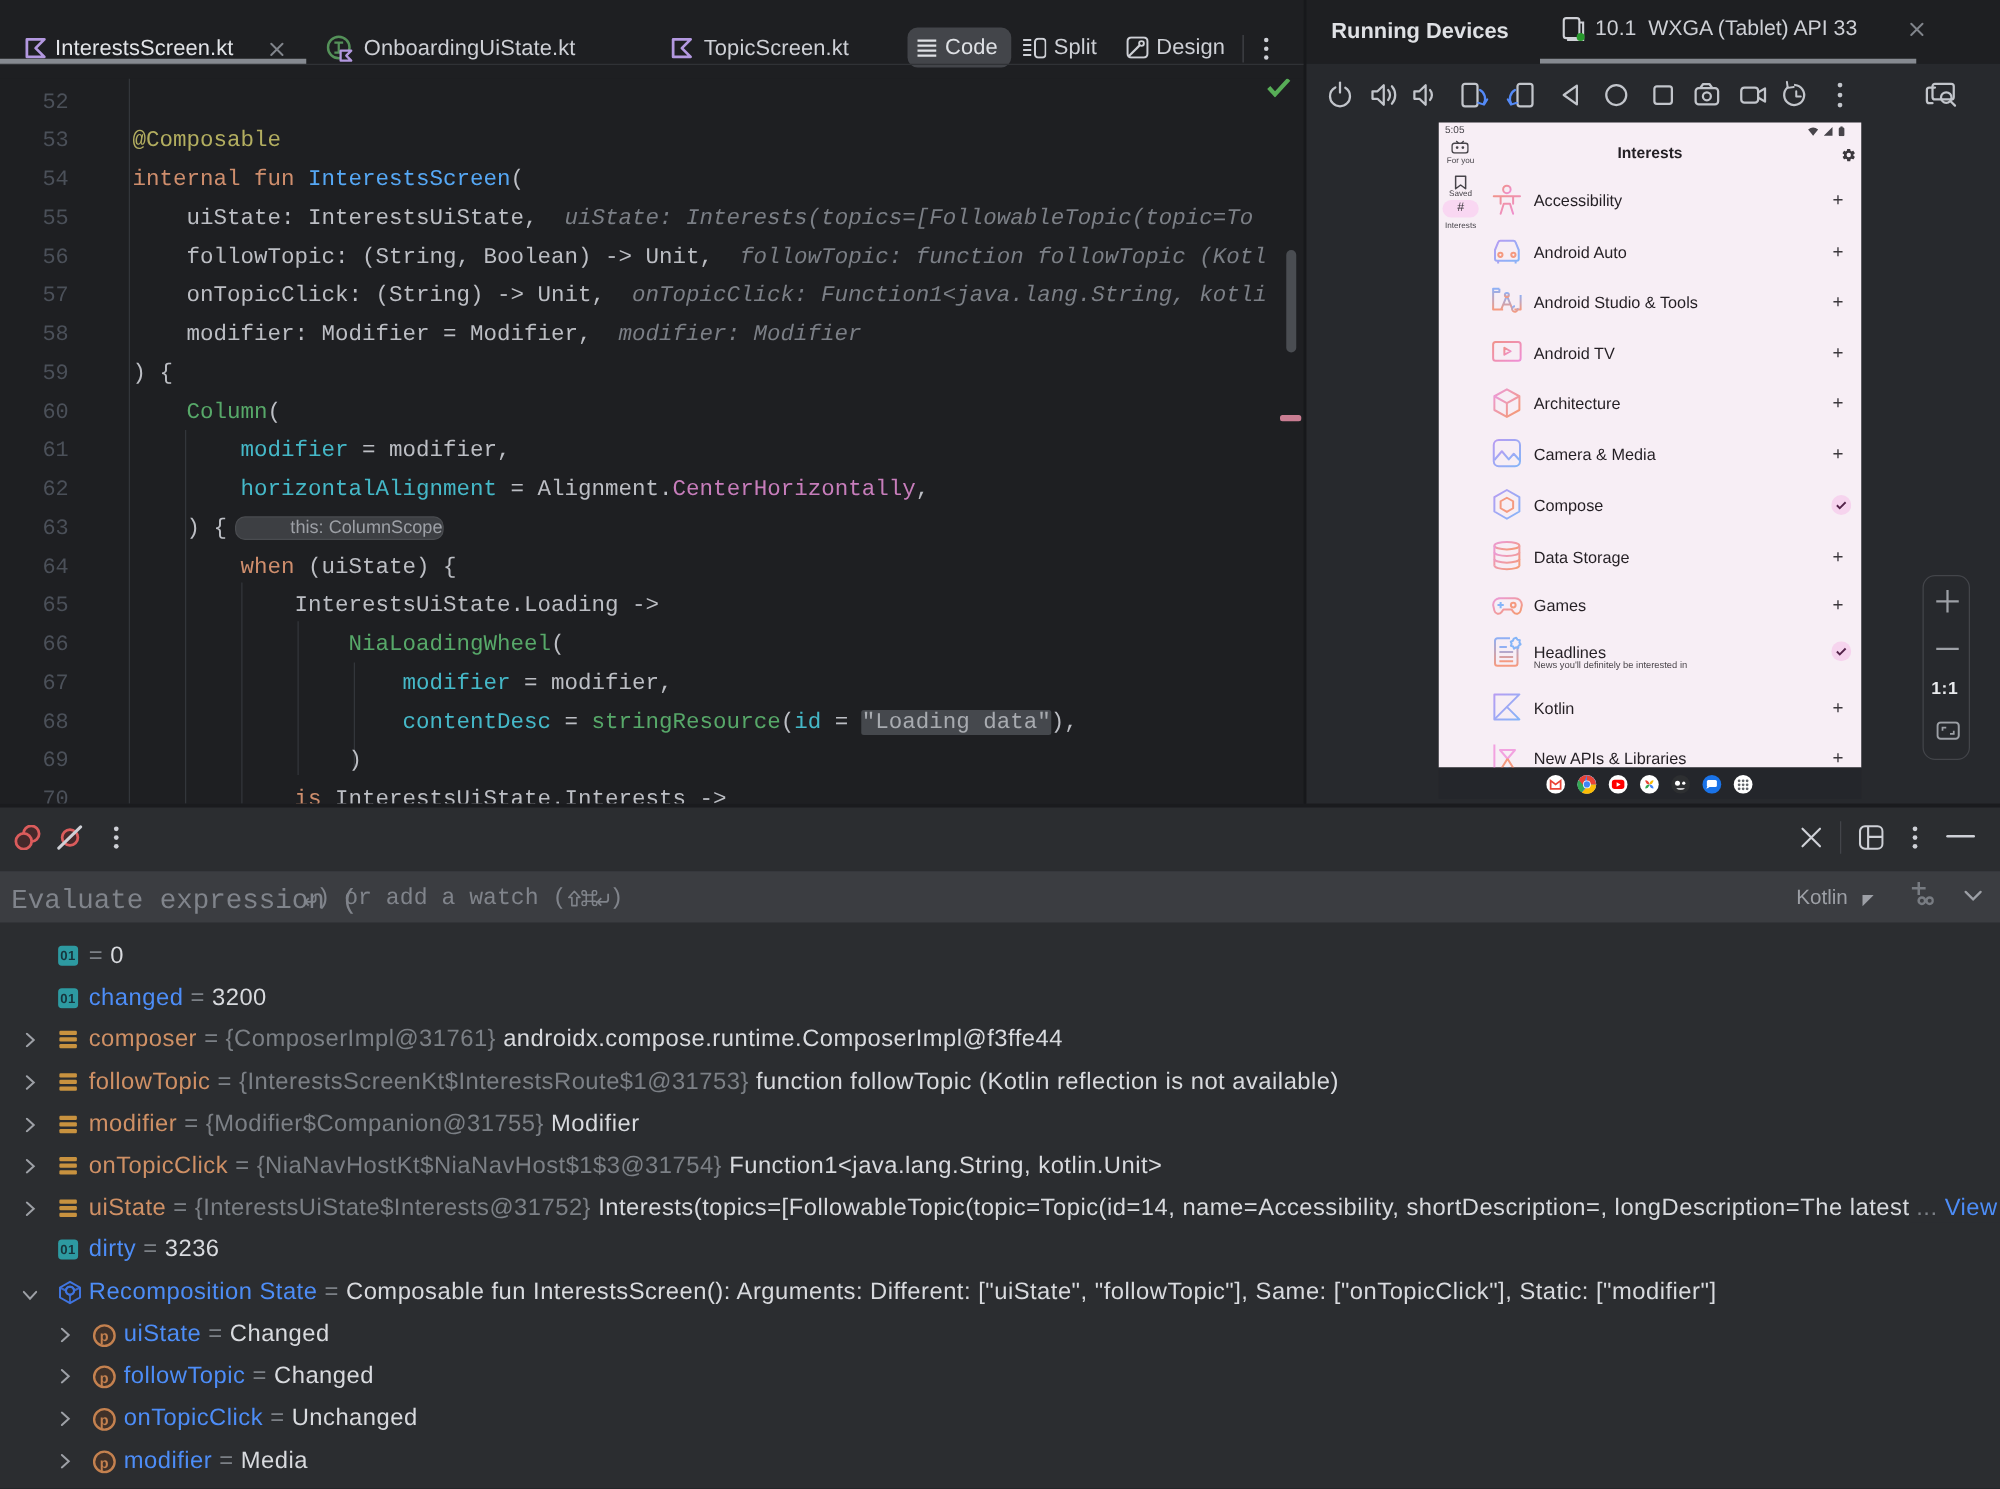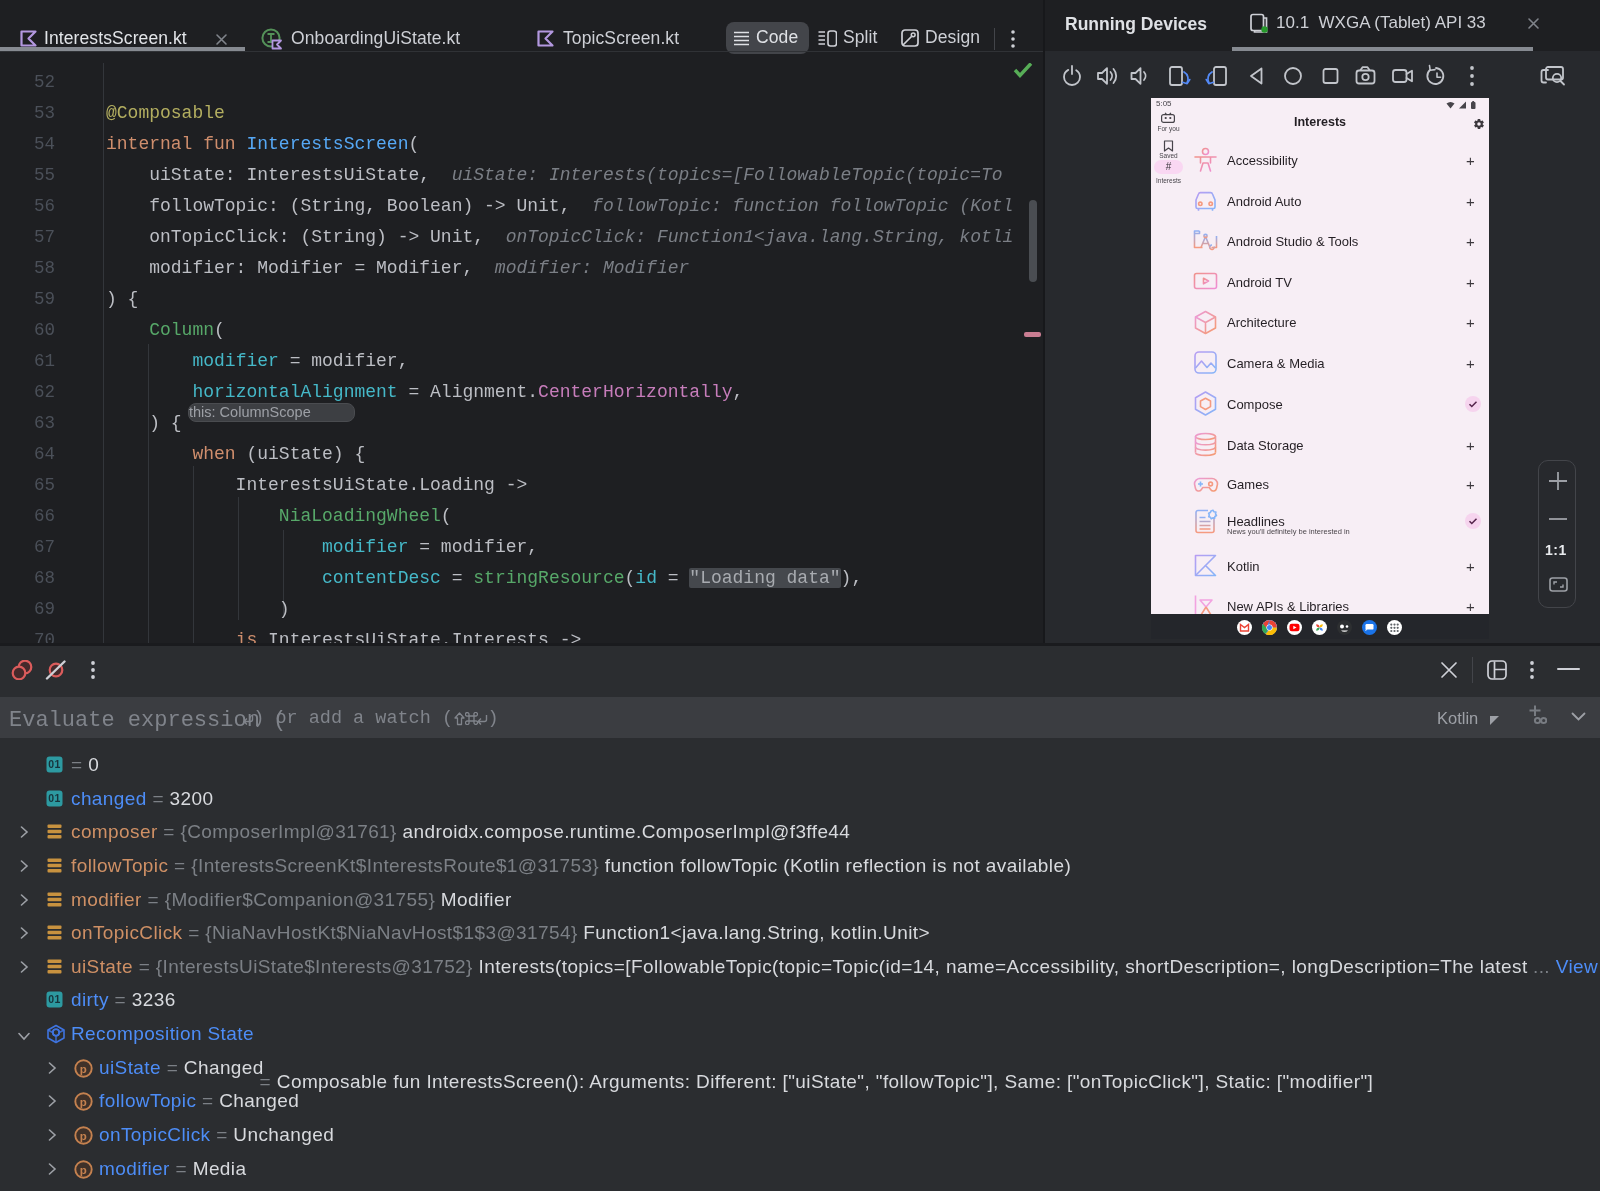--- a/index.html
+++ b/index.html
@@ -107,21 +107,21 @@
   <div class="guide abs" style="left:283px;top:483px;height:85px;"></div>
 
   <div class="abs" style="left:1029px;top:153px;width:8px;height:82px;background:#4a4d52;border-radius:4px;"></div>
 
   <svg class="abs" style="left:1013px;top:14px;" width="20" height="17" viewBox="0 0 20 17">
     <path d="M2 9 L7 14.5 L18 2.5" fill="none" stroke="#57ad57" stroke-width="3.4"></path>
   </svg>
 
   <div class="abs" style="left:1024px;top:285px;width:17px;height:5px;background:#c97d92;border-radius:2px;"></div>
 
-  <div class="abs" style="left:188px;top:356px;width:167px;height:19px;background:#3d3f43;border-radius:8px;border:1px solid #4a4c50;color:#9da0a6;font-size:14.5px;line-height:17px;text-align:left;font-family:'Liberation Sans',sans-serif;">this: ColumnScope</div>
+  <div class="abs" style="left:188px;top:366px;width:167px;height:19px;background:#3d3f43;border-radius:8px;border:1px solid #4a4c50;color:#9da0a6;font-size:14.5px;line-height:17px;text-align:right;font-family:'Liberation Sans',sans-serif;">this: ColumnScope</div>
   <pre id="lnums">51
 52
 53
 54
 55
 56
 57
 58
 59
 60
@@ -604,21 +604,21 @@
         <svg class="abs" style="left:18px;top:13px;" width="12" height="12" viewBox="0 0 12 12">
           <path d="M1 3.5 L6 9 L11 3.5" fill="none" stroke="#9da0a6" stroke-width="1.6" stroke-linecap="round"></path>
         </svg>
         <span class="abs" style="left:46px;top:7px;"><svg width="20" height="20" viewBox="0 0 20 20" fill="none" stroke="#3f74e0" stroke-width="1.6">
             <path d="M10 1.5 L18 6 V14 L10 18.5 L2 14 V6 Z" stroke-linejoin="round"></path>
             <path d="M2 6 L10 10.3 L18 6 M10 10.3 V18.5" opacity="0.85"></path>
             <circle cx="10" cy="8.5" r="3.2" fill="#2b2d30"></circle>
             <circle cx="10" cy="8.5" r="3.2"></circle>
           </svg></span>
         <span class="abs blue" style="left:71px;top:6px;">Recomposition State</span>
-        <span class="abs" style="left:71px;top:6px;white-space:nowrap;margin-top:48px;"><span style="visibility:hidden">Recomposition State</span> <span class="gray">=</span> <span class="white">Composable fun InterestsScreen(): Arguments: Different: ["uiState", "followTopic"], Same: ["onTopicClick"], Static: ["modifier"]</span></span>
+        <span class="abs" style="left:71px;top:6px;white-space:nowrap;"><span style="visibility:hidden">Recomposition State</span> <span class="gray">=</span> <span class="white">Composable fun InterestsScreen(): Arguments: Different: ["uiState", "followTopic"], Same: ["onTopicClick"], Static: ["modifier"]</span></span>
       </div>
       <div class="treerow" style="top:404.75px;">
         <svg class="abs" style="left:46px;top:11px;" width="12" height="12" viewBox="0 0 12 12">
           <path d="M3.5 1 L9 6 L3.5 11" fill="none" stroke="#9da0a6" stroke-width="1.6" stroke-linecap="round"></path>
         </svg>
         <span class="abs" style="left:74px;top:8px;"><svg width="19" height="19" viewBox="0 0 19 19">
             <circle cx="9.5" cy="9.5" r="8.2" fill="#3f3129" stroke="#c4814f" stroke-width="1.9"></circle>
             <text x="9.5" y="14" font-size="11.5" font-weight="bold" fill="#c4814f" text-anchor="middle" font-family="Liberation Sans">p</text>
           </svg></span>
         <span class="abs blue" style="left:99px;top:6px;">uiState</span>

